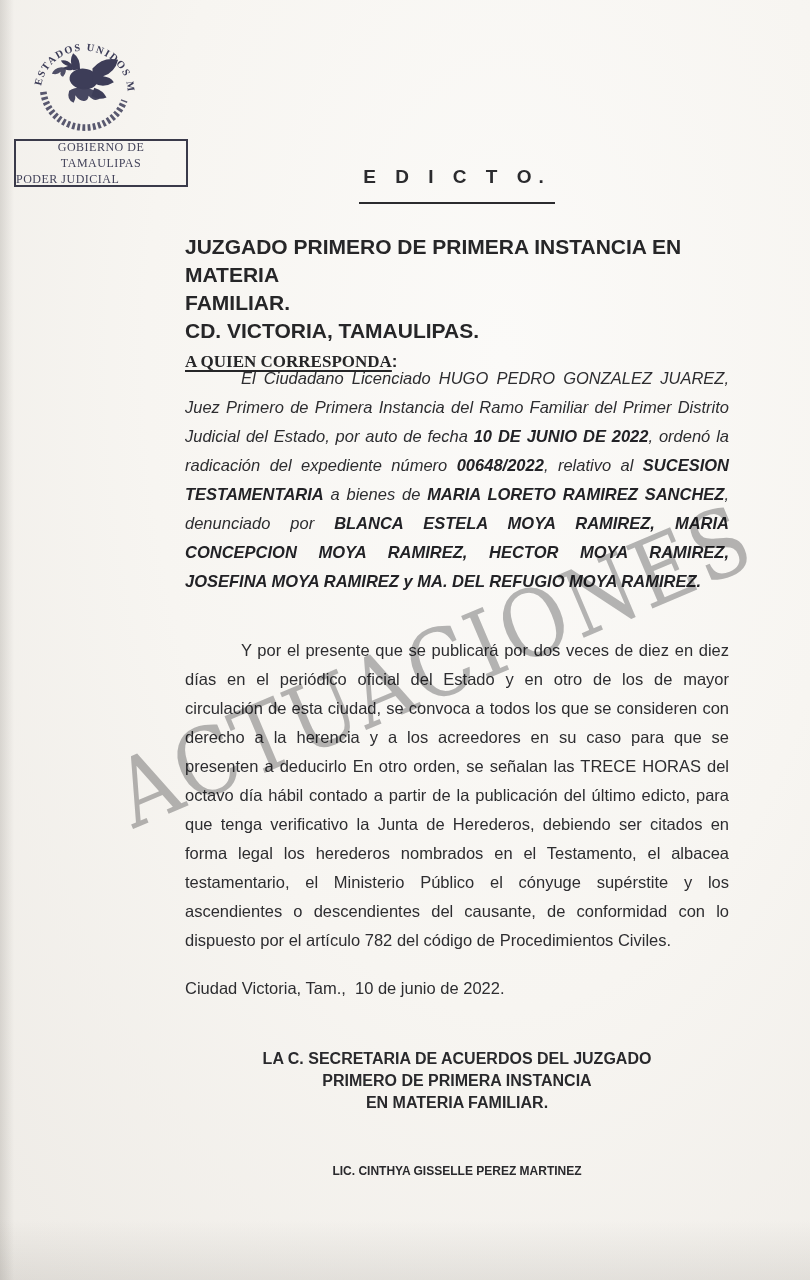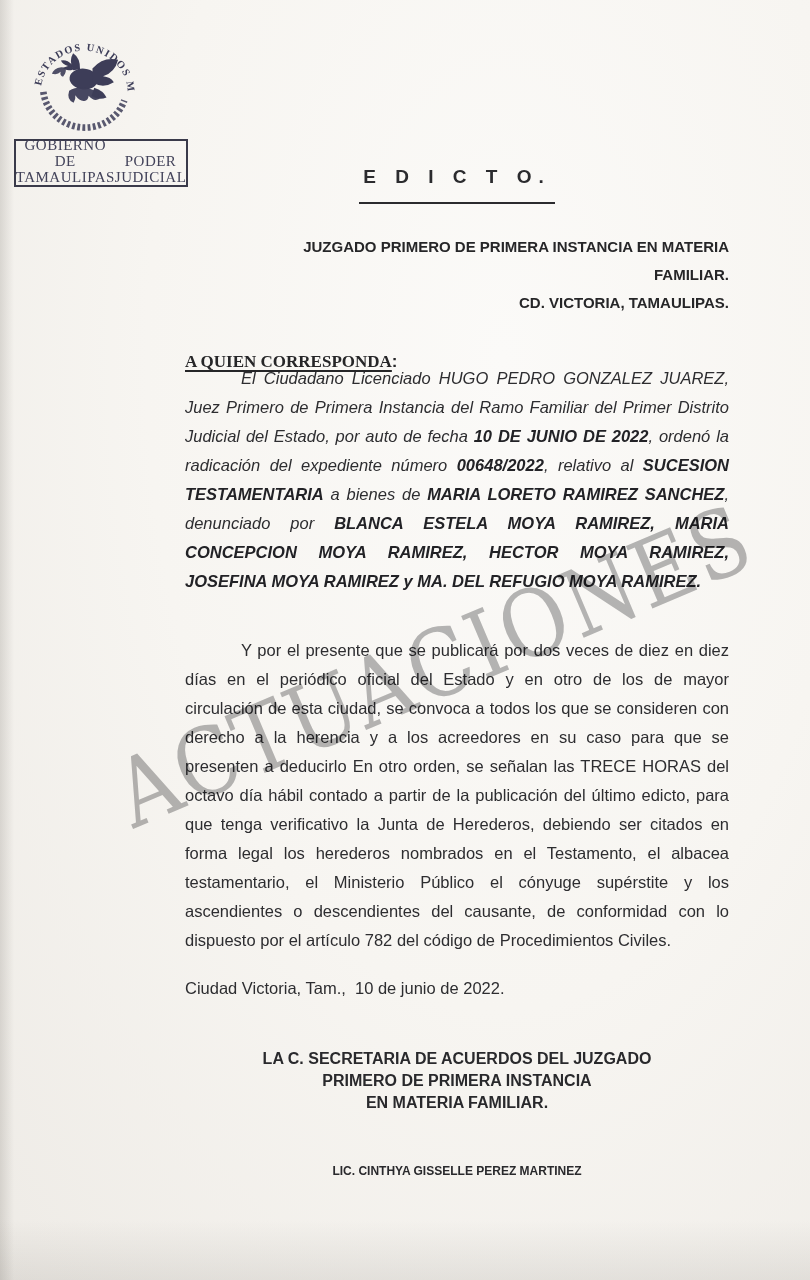--- a/index.html
+++ b/index.html
@@ -16,35 +16,35 @@
       radial-gradient(ellipse at 62% 28%, #fbfaf8 0%, #f7f5f1 50%, #eeebe6 100%);
   }
   .abs{position:absolute;}
   .col{position:absolute;left:185px;width:544px;}
 
   
   .seal{left:28px;top:30px;transform:rotate(6deg);}
   .office-box{
     left:14px;top:139px;width:170px;height:44px;
     border:2px solid #3a3a4a;
-    display:flex;align-items:flex-end;justify-content:center;
+    display:flex;flex-direction:column;align-items:flex-start;justify-content:center;
     font-family:"Liberation Serif", serif;
-    color:#43435a;font-size:15px;letter-spacing:.5px;line-height:16px;
+    color:#43435a;font-size:12px;letter-spacing:.5px;line-height:16px;
     text-align:center;
   }
 
   
   .title-wrap{top:166px;text-align:center;}
   .title{
     display:inline-block;
     font-size:19px;font-weight:bold;letter-spacing:7px;
     border-bottom:2.5px solid #2b2b2e;padding:0 4px 14px 4px;
     color:#2b2b2e;
   }
-  .court{top:233px;text-align:right;font-weight:bold;font-size:15px;line-height:28px;color:#262628;}
+  .court{top:233px;text-align:left;font-weight:bold;font-size:21px;line-height:28px;color:#262628;}
   .salutation{top:352px;font-weight:bold;font-size:17px;color:#262628;}
   .salutation .underlined{text-decoration:underline;text-underline-offset:3px;text-decoration-thickness:2px;font-family:Liberation Serif, serif;}
 
   
   .para{
     font-size:16.5px;line-height:29px;
     text-align:justify;text-indent:56px;
     color:#2d2d30;
   }
   .para b{color:#222226;}

